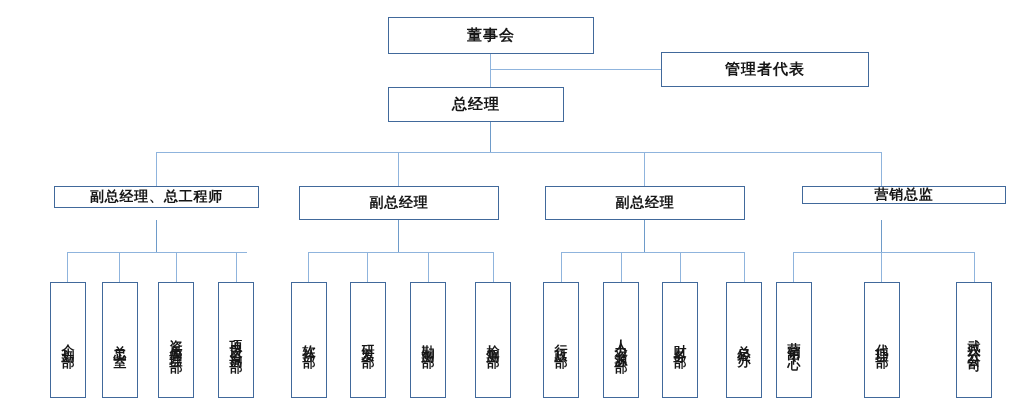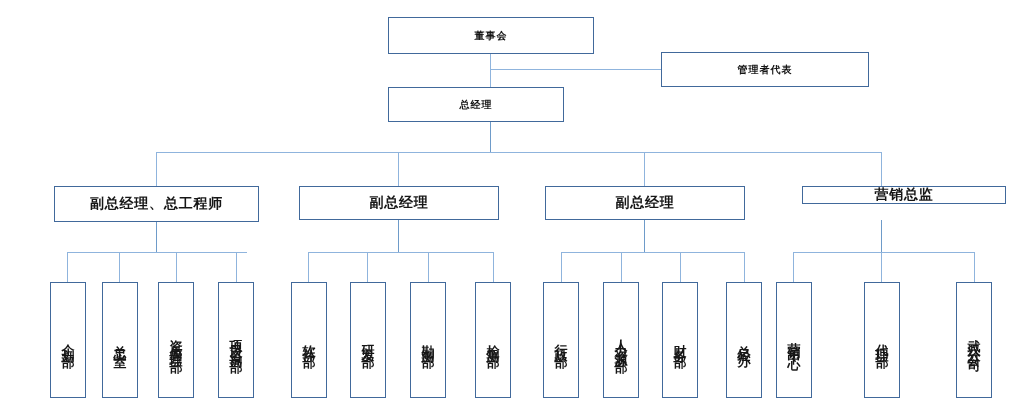--- a/index.html
+++ b/index.html
@@ -25,21 +25,21 @@
     box-sizing: border-box;
     background: #ffffff;
     border: 1.6px solid #41699b;
     display: flex;
     align-items: center;
     justify-content: center;
     color: #161616;
     z-index: 5;
   }
   .node.lvl1 {
-    font-size: 10px;
+    font-size: 15px;
     font-weight: 700;
     letter-spacing: 1px;
     font-family: Liberation Mono, monospace;
   }
   .node.lvl2 {
     font-size: 14px;
     font-weight: 700;
     letter-spacing: 0.8px;
   }
   .node.leaf {
@@ -92,21 +92,21 @@
 
   <div class="conn v dark" style="left:490px; top:121px; height:32px;"></div>
 
   <div class="conn h" style="left:156px; top:152px; width:726px;"></div>
 
   <div class="conn v" style="left:156px; top:152px; height:34px;"></div>
   <div class="conn v" style="left:398px; top:152px; height:34px;"></div>
   <div class="conn v" style="left:644px; top:152px; height:34px;"></div>
   <div class="conn v" style="left:881px; top:152px; height:34px;"></div>
 
-  <div class="node lvl2" style="left:54px; top:186px; width:205px; height:36px;text-align:right;">
+  <div class="node lvl2" style="left:54px; top:186px; width:205px; height:22px;text-align:right;">
     <span>副总经理、总工程师</span>
   </div>
   <div class="node lvl2" style="left:299px; top:186px; width:200px; height:34px;">
     <span>副总经理</span>
   </div>
   <div class="node lvl2" style="left:545px; top:186px; width:200px; height:34px;">
     <span>副总经理</span>
   </div>
   <div class="node lvl2" style="left:780px; top:186px; width:204px; height:18px;margin-left:22px;">
     <span>营销总监</span>

